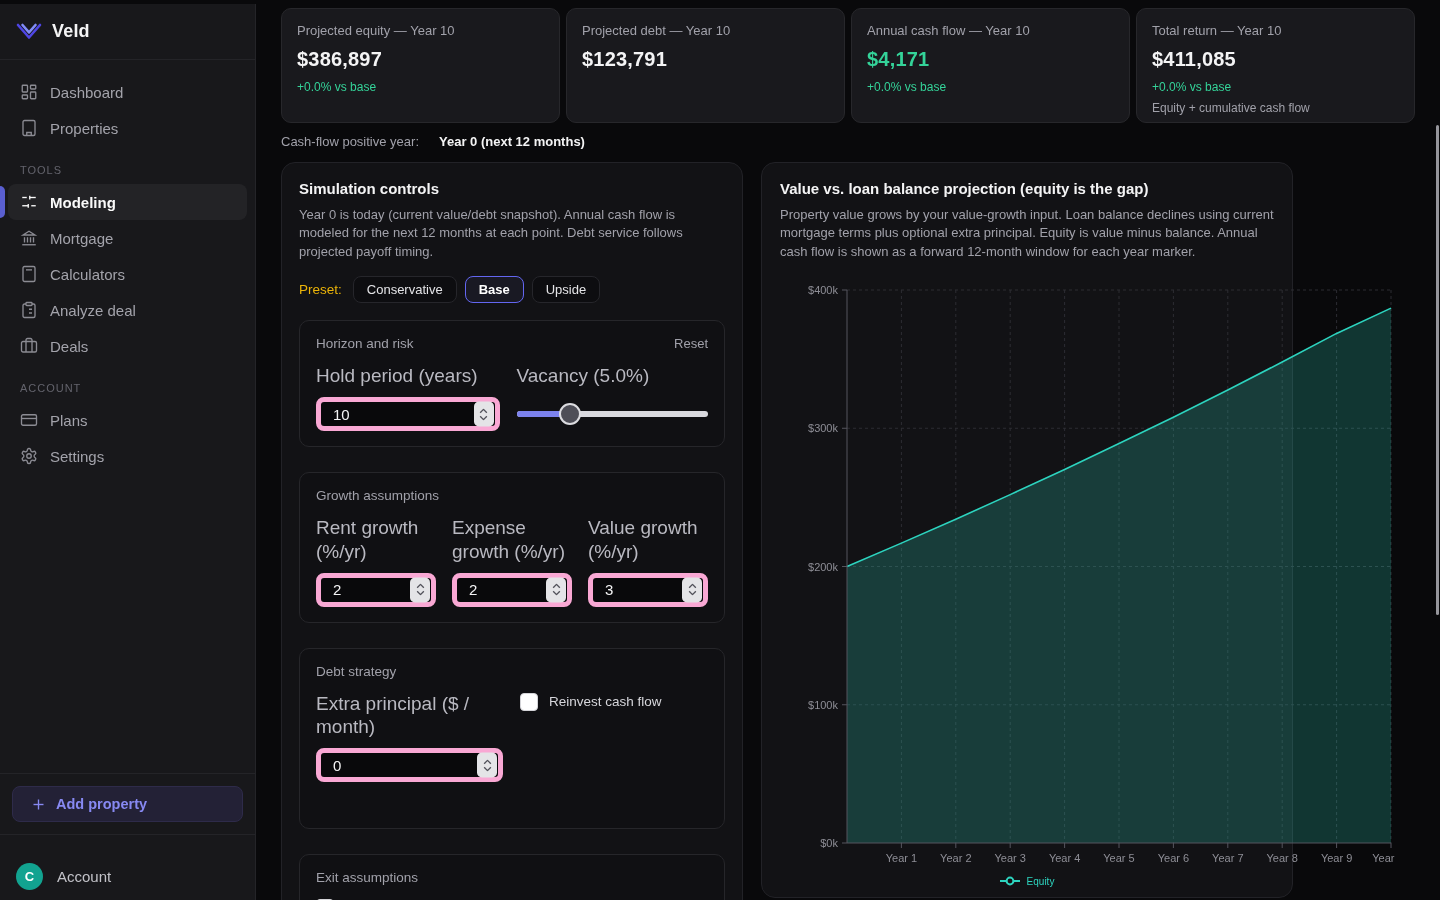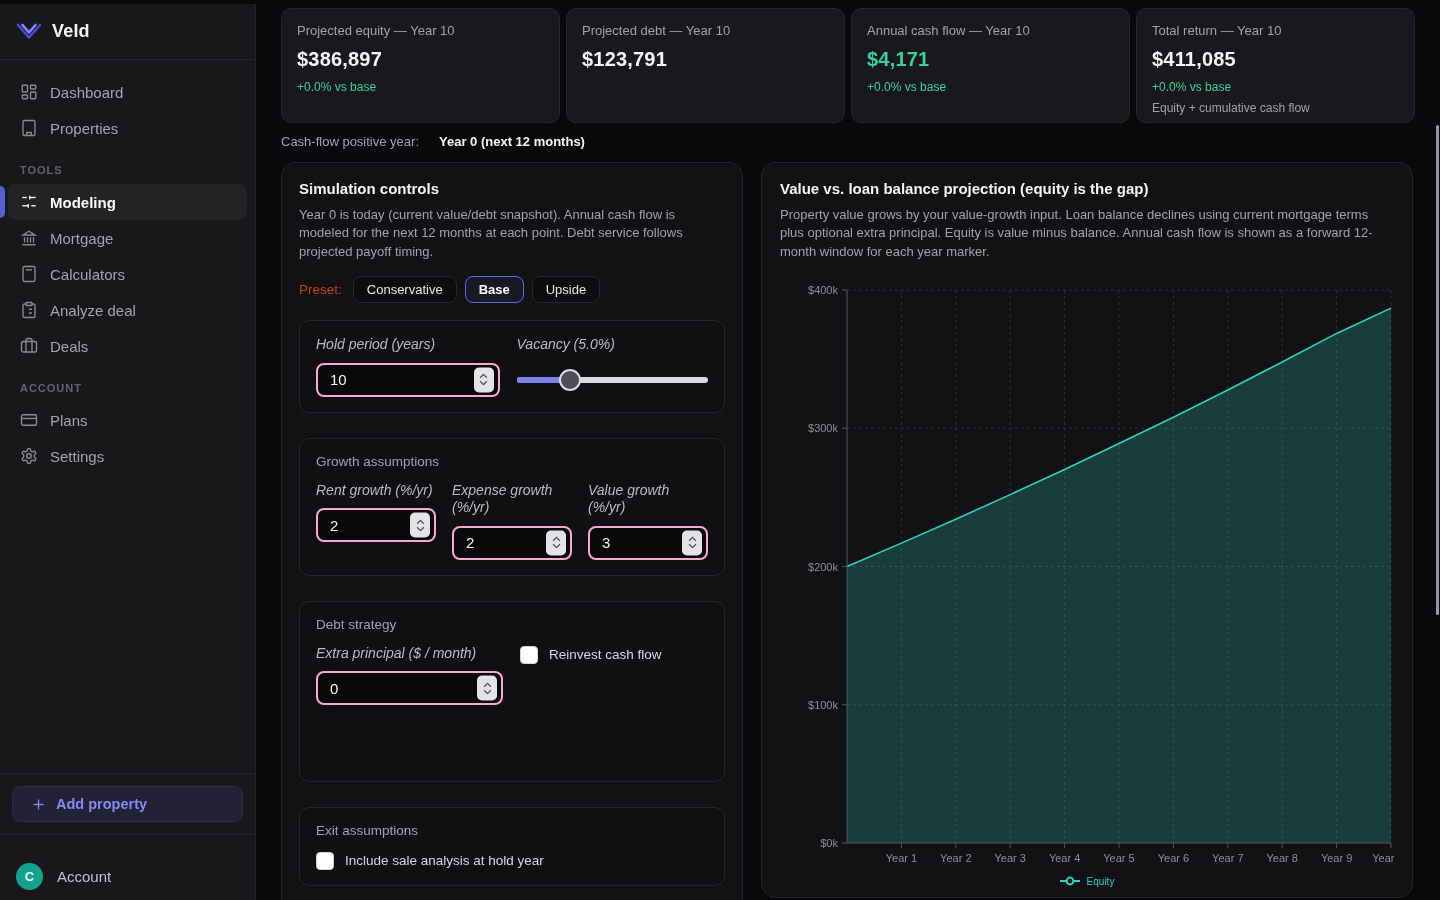--- a/index.html
+++ b/index.html
@@ -13,21 +13,21 @@
     border-bottom:1px solid #242428; }
   .brand-name { font-size:18px; font-weight:700; letter-spacing:.2px; }
   .nav { padding:14px 8px 0 8px; flex:1; }
   .nav-item { position:relative; display:flex; align-items:center; gap:12px;
     height:36px; padding:0 12px; border-radius:8px; color:#a3a3ab; font-size:15px; cursor:pointer; }
   .nav-item svg { stroke:#8b8b93; }
   .nav-item.active { background:rgba(255,255,255,.05); color:#fafafa; font-weight:600; }
   .nav-item.active svg { stroke:#fafafa; }
   .active-pip { position:absolute; left:-8px; top:2px; width:5px; height:32px;
     background:#5a5fd0; border-radius:0 6px 6px 0; }
-  .nav-section { margin:18px 12px 8px 12px; font-size:11px; font-weight:700;
+  .nav-section { margin:18px 12px 8px 12px; font-size:11px; font-weight:400;
     letter-spacing:.09em; color:#63636c; }
   .sidebar-footer { border-top:1px solid #242428; padding:12px; }
   .add-btn { width:100%; height:36px; background:#232136; border:1px solid #2e2b4a;
     border-radius:8px; color:#8789f2; font-size:14.5px; font-weight:600; display:flex;
     align-items:center; gap:10px; padding:0 18px; cursor:pointer; }
   .account-row { border-top:1px solid #242428; padding:14px 16px 0 16px; height:70px;
     display:flex; align-items:center; gap:14px; cursor:pointer; }
   .avatar { width:27px; height:27px; border-radius:50%; background:#12a390; color:#fff;
     font-size:13px; font-weight:700; display:flex; align-items:center; justify-content:center; }
   .account-label { color:#c2c2c8; font-size:15px; }
@@ -45,33 +45,33 @@
   .cashflow b { color:#f4f4f5; font-weight:700; margin-left:20px; }
 
   .panels { display:flex; gap:18px; align-items:flex-start; }
 
   
   .sim-panel { width:462px; background:#121215; border:1px solid #222227;
     border-radius:14px; padding:17px; height:762px; }
   .panel-title { font-size:15px; font-weight:700; margin-bottom:9px; }
   .panel-desc { font-size:13px; color:#a1a1aa; line-height:1.42; margin-bottom:15px; }
   .preset-row { display:flex; align-items:center; gap:8px; margin-bottom:17px; }
-  .preset-label { font-size:13.5px; color:#c2410c; margin-right:3px; }
+  .preset-label { font-size:13.5px; color:#eab308; margin-right:3px; }
   .preset-btn { height:27px; padding:0 13px; border-radius:8px; background:#0d0d10;
     border:1px solid #26262b; color:#e4e4e7; font-size:13px; cursor:pointer;
     font-family:inherit; }
   .preset-btn.selected { border:1.5px solid #6366f1; background:#191923; font-weight:600; color:#fff; }
   .sub-card { background:#101013; border:1px solid #26262a; border-radius:10px;
     padding:15px 16px; margin-bottom:25px; }
   .sub-head { display:flex; justify-content:space-between; align-items:center; margin-bottom:13px; }
   .sub-title { font-size:13.5px; color:#a1a1aa; }
   .reset-link { font-size:13px; color:#a1a1aa; cursor:pointer; }
-  .field-label { font-size:14px; color:#b9b9c1; margin-bottom:9px; line-height:1.25;font-style:italic; }
+  .field-label { font-size:19px; color:#b9b9c1; margin-bottom:9px; line-height:1.25; }
   .num-wrap { position:relative; }
-  .num-input { width:100%; height:34px; background:#09090b; border:2px solid #f9a8d4;
+  .num-input { width:100%; height:34px; background:#09090b; border:5px solid #f9a8d4;
     border-radius:8px; color:#f4f4f5; font-size:15px; padding:0 30px 0 12px;
     font-family:inherit; }
   .spinner { position:absolute; right:6px; top:50%; transform:translateY(-50%);
     width:20px; height:25px; background:#e4e4e7; border-radius:5px; display:flex;
     flex-direction:column; align-items:center; justify-content:center; gap:2px; cursor:pointer; }
   .row-2 { display:flex; gap:17px; align-items:flex-start; }
   .col-hold { width:185px; }
   .col-vac { width:193px; }
   .slider { position:relative; height:34px; display:flex; align-items:center; cursor:pointer; }
   .slider-track { position:relative; width:100%; height:6px; border-radius:3px; background:#d9d9de; }
@@ -80,21 +80,21 @@
     width:22px; height:22px; border-radius:50%; background:#4e4e57; border:2.5px solid #dcdce0; }
   .row-3 { display:flex; gap:16px; align-items:flex-start; }
   .row-3 .col { width:120px; }
   .check-row { display:flex; align-items:center; gap:11px; }
   .checkbox { width:18px; height:18px; background:#ffffff; border:1px solid #d4d4d8;
     border-radius:4px; cursor:pointer; flex:none; }
   .check-label { font-size:13.5px; color:#d6d6db; }
   .debt-card { height:181px; }
 
   
-  .chart-panel { width:652px; background:#121215; border:1px solid #222227;
+  .chart-panel { width:532px; background:#121215; border:1px solid #222227;
     border-radius:14px; padding:17px 18px; height:736px; }
   .chart-desc { font-size:13px; color:#a1a1aa; line-height:1.42; margin-bottom:13px; }
   svg.chart text { font-family:"Liberation Sans", sans-serif; }
   .legend { display:flex; justify-content:center; align-items:center; gap:7px;
     margin-top:5px; color:#2dd4bf; font-size:10px; }
 
   
   .scrollbar-thumb { position:fixed; right:1px; top:125px; width:3px; height:490px;
     background:#96969c; border-radius:2px; }
 </style>
@@ -245,20 +245,24 @@
       <div class="panel-desc">Year 0 is today (current value/debt snapshot). Annual cash flow is modeled for the next 12 months at each point. Debt service follows projected payoff timing.</div>
 
       <div class="preset-row">
         <span class="preset-label">Preset:</span>
         <button class="preset-btn">Conservative</button>
         <button class="preset-btn selected">Base</button>
         <button class="preset-btn">Upside</button>
       </div>
 
       <div class="sub-card">
+        <div class="sub-head">
+          <span class="sub-title">Horizon and risk</span>
+          <span class="reset-link">Reset</span>
+        </div>
         <div class="row-2">
           <div class="col-hold">
             <div class="field-label">Hold period (years)</div>
             <div class="num-wrap">
               <input class="num-input" value="10" style="">
               <span class="spinner">
                 <svg width="9" height="5" viewBox="0 0 10 6" fill="none" stroke="#52525b" stroke-width="1.6">
                     <path d="M1 5 L5 1 L9 5"></path>
                   </svg>
                 <svg width="9" height="5" viewBox="0 0 10 6" fill="none" stroke="#52525b" stroke-width="1.6">

